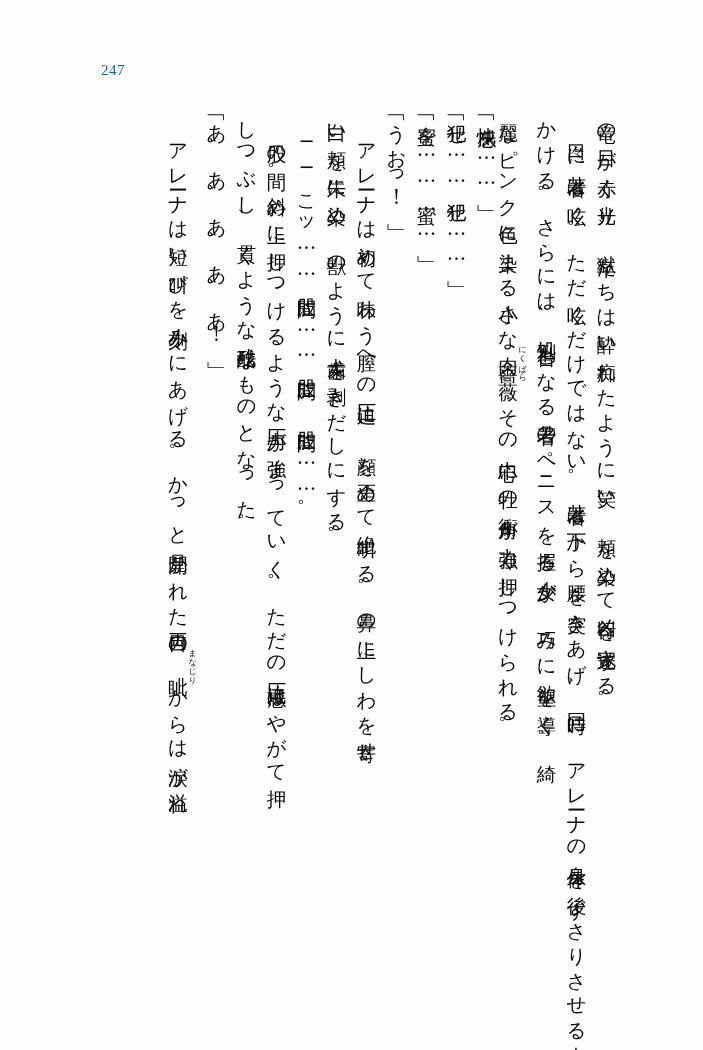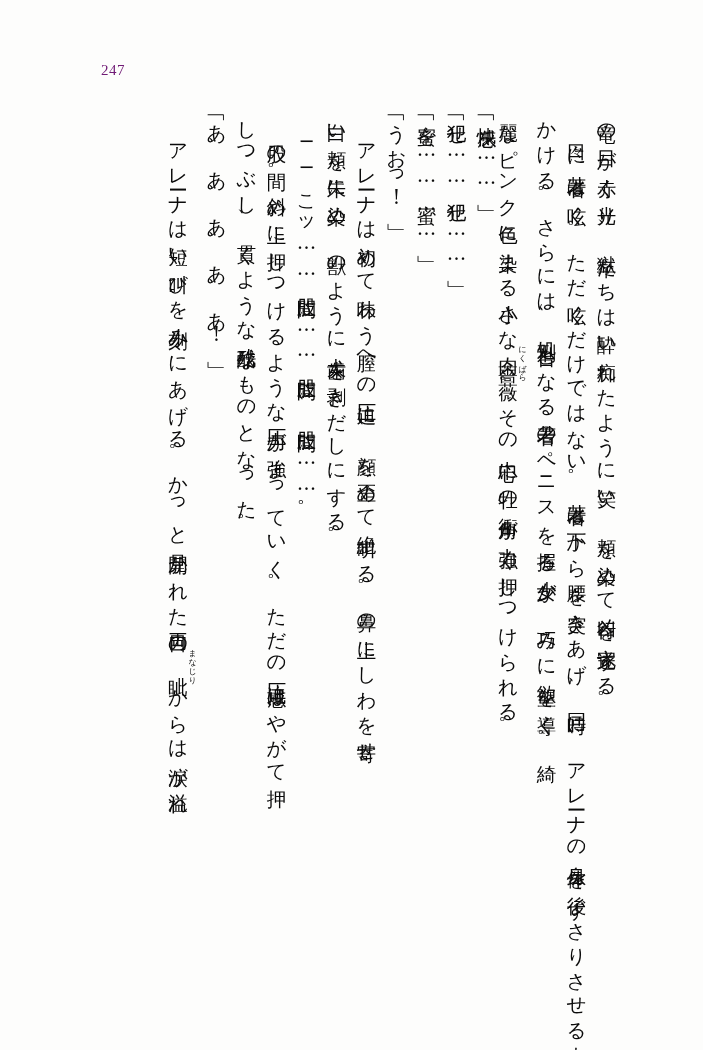--- a/index.html
+++ b/index.html
@@ -23,21 +23,21 @@
   }
 
   
   .page-number {
     position: absolute;
     top: 62px;
     left: 101px;
     font-size: 15px;
     font-family: "Liberation Serif", serif;
     letter-spacing: 0.5px;
-    color: #701a75;
+    color: #0369a1;
   }
 
   
   .text-block {
     position: absolute;
     top: 108px;
     left: 96px;
     width: 520px;
     height: 880px;
     display: flex;

